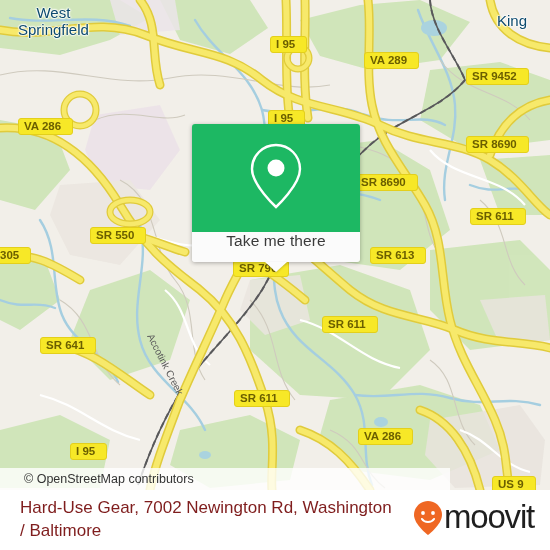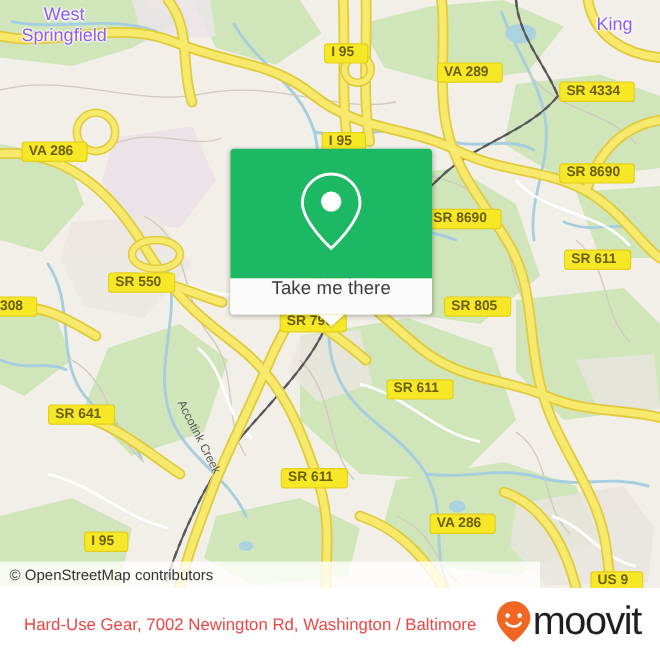--- a/index.html
+++ b/index.html
@@ -18,21 +18,21 @@
     overflow: hidden;
   }
   .map svg { position: absolute; left: 0; top: 0; }
 
   
   .attribution {
     position: absolute; left: 0; bottom: 0; width: 450px;
     height: 22px; line-height: 22px;
     background: rgba(255,255,255,0.80);
     font-size: 12.5px; color: #333;
-    padding-left: 8px; box-sizing: border-box;
+    padding-left: 24px; box-sizing: border-box;
     white-space: nowrap;
   }
 
   
   .callout {
     position: absolute; left: 192px; top: 124px;
     width: 168px;
     border-radius: 3px;
     box-shadow: 0 1px 4px rgba(0,0,0,0.30);
     overflow: visible;
@@ -66,21 +66,21 @@
 
   
   .footer {
     position: absolute; left: 0; top: 490px; width: 550px; height: 60px;
     background: #ffffff;
     display: flex; align-items: center; justify-content: space-between;
     padding: 0 16px 0 20px; box-sizing: border-box;
     overflow: hidden;
   }
   .footer-text {
-    font-size: 14px; color: #ef4444; line-height: 1.33;
+    font-size: 17px; color: #7f1d1d; line-height: 1.33;
     max-width: 380px;
   }
   .brand { display: flex; align-items: flex-start; gap: 1px; }
   .brand-word { font-size: 33px; color: #1f1f1f; letter-spacing: -1.2px; line-height: 1; }
 
   
   .shield {
     position: absolute;
     background: #f7e827;
     border: 1.6px solid #e3cf1c;
@@ -88,21 +88,21 @@
     color: #6b5f00;
     font-size: 11.5px;
     font-weight: bold;
     padding: 1px 11px 2px 5px;
     white-space: nowrap;
     box-sizing: border-box;
     z-index: 20;
   }
   .place {
     position: absolute;
-    color: #8b5cf6;
+    color: #0c4a6e;
     font-size: 15px;
     white-space: nowrap;
     text-shadow: 1px 0 1.5px #fff, -1px 0 1.5px #fff, 0 1px 1.5px #fff, 0 -1px 1.5px #fff;
     z-index: 18;
   }
   .waterlabel {
     position: absolute;
     color: #5a5a5a; font-size: 10px; white-space: nowrap;
     z-index: 18;
   }
@@ -252,28 +252,28 @@
       <span>King</span>
     </div>
 
     <div class="waterlabel" style="left:155px; top:332px; transform:rotate(63deg); transform-origin: left top;">
       <span>Accotink Creek</span>
     </div>
 
     <div class="shield" style="left:18px;  top:118px;"><span>VA 286</span></div>
     <div class="shield" style="left:270px; top:36px;"><span>I 95</span></div>
     <div class="shield" style="left:364px; top:52px;"><span>VA 289</span></div>
-    <div class="shield" style="left:466px; top:68px;"><span>SR 4334</span></div>
+    <div class="shield" style="left:466px; top:68px;"><span>SR 9452</span></div>
     <div class="shield" style="left:268px; top:110px;"><span>I 95</span></div>
     <div class="shield" style="left:466px; top:136px;"><span>SR 8690</span></div>
     <div class="shield" style="left:355px; top:174px;"><span>SR 8690</span></div>
     <div class="shield" style="left:470px; top:208px;"><span>SR 611</span></div>
     <div class="shield" style="left:90px;  top:227px;"><span>SR 550</span></div>
-    <div class="shield" style="left:-6px;  top:247px;"><span>308</span></div>
-    <div class="shield" style="left:370px; top:247px;"><span>SR 805</span></div>
+    <div class="shield" style="left:-6px;  top:247px;"><span>305</span></div>
+    <div class="shield" style="left:370px; top:247px;"><span>SR 613</span></div>
     <div class="shield" style="left:202px; top:260px;margin-left:31px;"><span>SR 790</span></div>
     <div class="shield" style="left:322px; top:316px;"><span>SR 611</span></div>
     <div class="shield" style="left:40px;  top:337px;"><span>SR 641</span></div>
     <div class="shield" style="left:234px; top:390px;"><span>SR 611</span></div>
     <div class="shield" style="left:358px; top:428px;"><span>VA 286</span></div>
     <div class="shield" style="left:70px;  top:443px;"><span>I 95</span></div>
     <div class="shield" style="left:492px; top:476px;"><span>US 9</span></div>
 
     <div class="attribution">
       <span>© OpenStreetMap contributors</span>

